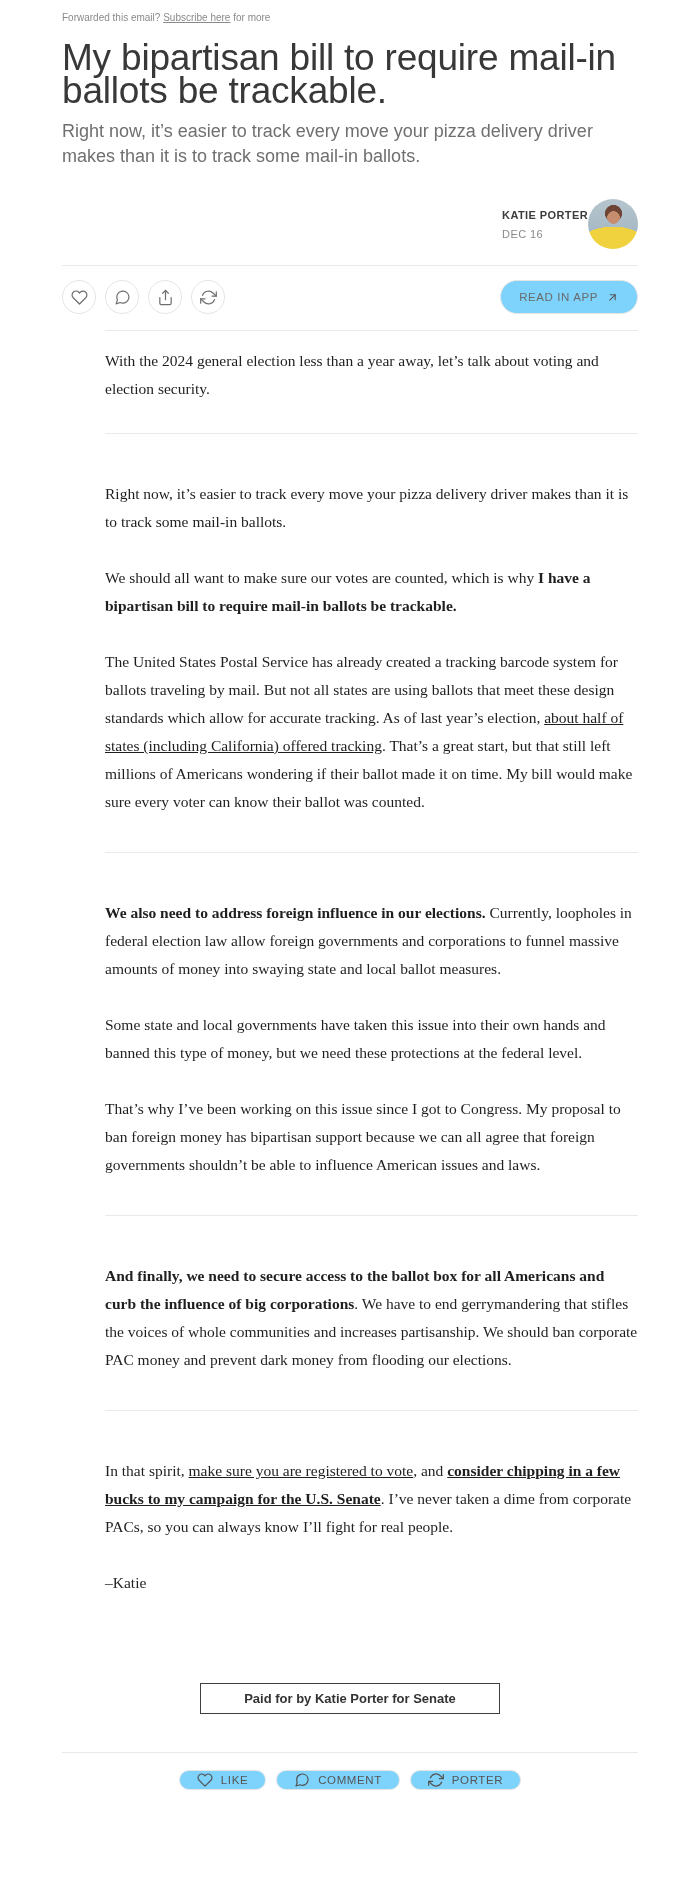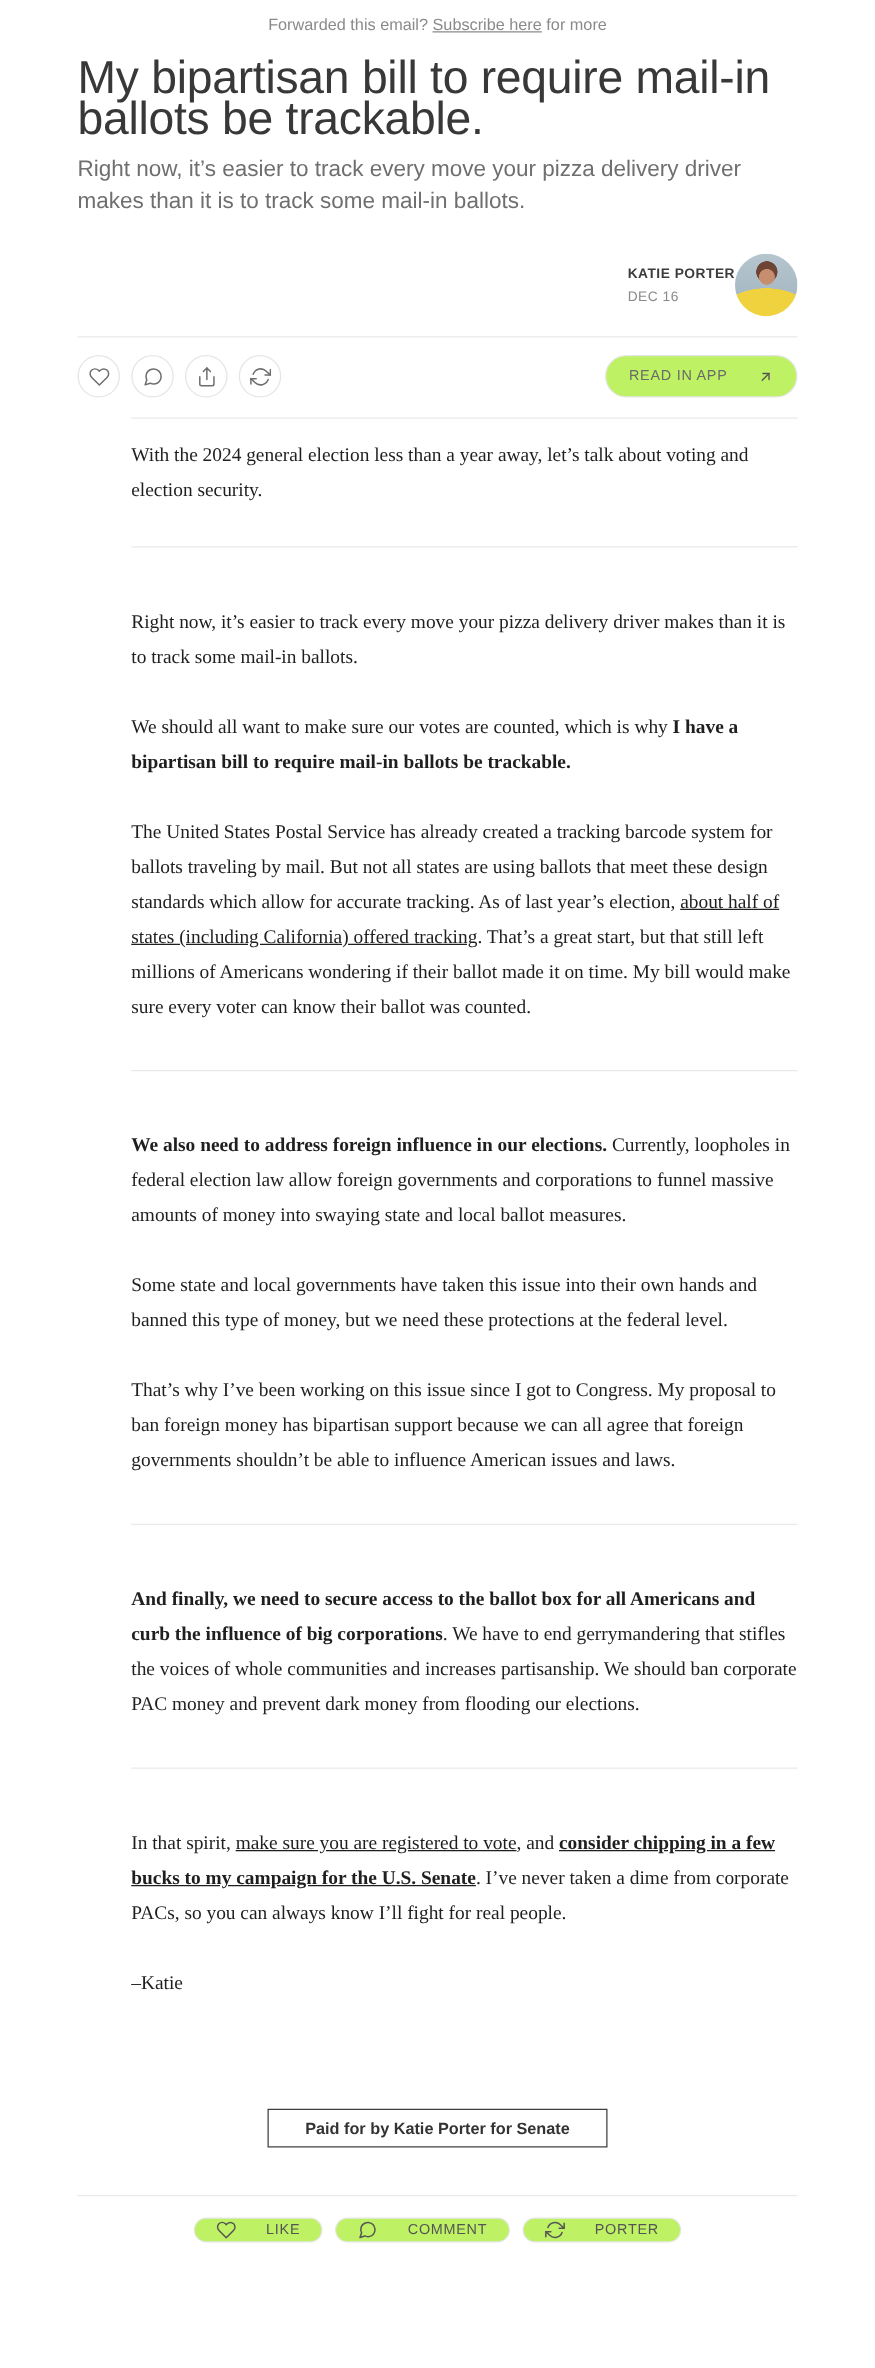--- a/index.html
+++ b/index.html
@@ -5,21 +5,21 @@
   * { margin:0; padding:0; box-sizing:border-box; }
   html,body { background:#ffffff; }
   body {
     width:700px;
     font-family:"Liberation Sans", sans-serif;
     color:#212121;
   }
   .page { width:576px; margin:0 auto; padding:10px 0 34px 0; }
 
   
-  .topbar { text-align:center; font-size:13px; color:#8a8a8a; padding:2px 0 0 0; }
+  .topbar { text-align:left; font-size:10px; color:#8a8a8a; padding:2px 0 0 0; }
   .topbar a { color:#8a8a8a; text-decoration:underline; cursor:pointer; }
 
   
   h1.title {
     margin-top:18px;
     font-size:37px; line-height:33px; font-weight:400;
     color:#383838; letter-spacing:-0.2px;
   }
   p.subtitle {
     margin-top:12px;
@@ -42,39 +42,39 @@
 
   
   .action-row { display:flex; align-items:center; justify-content:space-between; margin-top:14px; }
   .action-icons { display:flex; gap:9px; }
   .icon-btn {
     width:34px; height:34px; border-radius:50%; border:1px solid #e5e5e5;
     background:#fff; display:flex; align-items:center; justify-content:center; cursor:pointer;
   }
   .icon-btn svg, .pill svg { display:block; }
   .pill {
-    display:flex; align-items:center; gap:24px;
+    display:flex; align-items:center; gap:8px;
     height:34px; padding:0 18px; border-radius:17px; border:1px solid #e5e5e5;
-    background:#bef264; color:#6b6b6b; font-size:11.5px; font-weight:400;
+    background:#7dd3fc; color:#6b6b6b; font-size:11.5px; font-weight:400;
     letter-spacing:0.6px; cursor:pointer; white-space:nowrap;
   }
 
   
   .article { font-family:"Liberation Serif", serif; font-size:15.5px; line-height:28px; color:#1f1f1f;margin-left:43px; }
   .article p { margin:28px 0; }
   .article p.teaser { margin:14px 0; }
   .article .divider { margin:16px 0; }
   .article .divider.gap-bottom { margin:30px 0 46px 0; }
   .article .divider.section { margin:36px 0 46px 0; }
   .article .b { font-weight:700; }
   .article a { color:#1f1f1f; text-decoration:underline; cursor:pointer; }
 
   
   .paid-box {
-    width:272px; margin:86px auto 0 auto; border:1px solid #3f3f3f;
+    width:300px; margin:86px auto 0 auto; border:1px solid #3f3f3f;
     text-align:center; padding:7px 0;
     font-size:13px; font-weight:700; color:#333;
   }
 
   .divider.pre-engage { margin-top:38px; }
 
   
   .engage-row { display:flex; justify-content:center; gap:10px; margin-top:17px; }
   .engage-row .pill { padding:0 17px; height:20px; border-radius:18px; color:#555; }
 </style>

